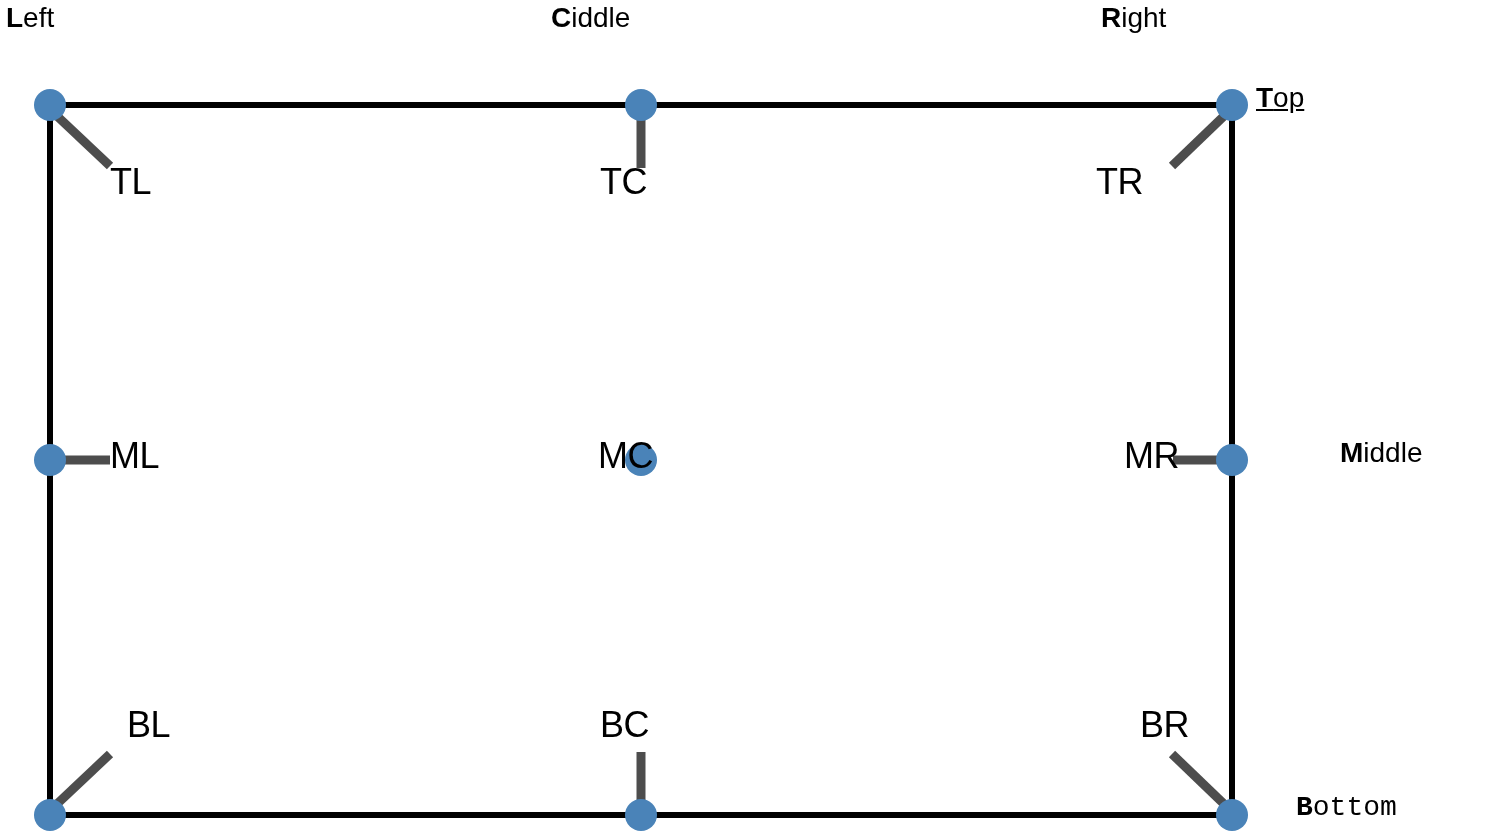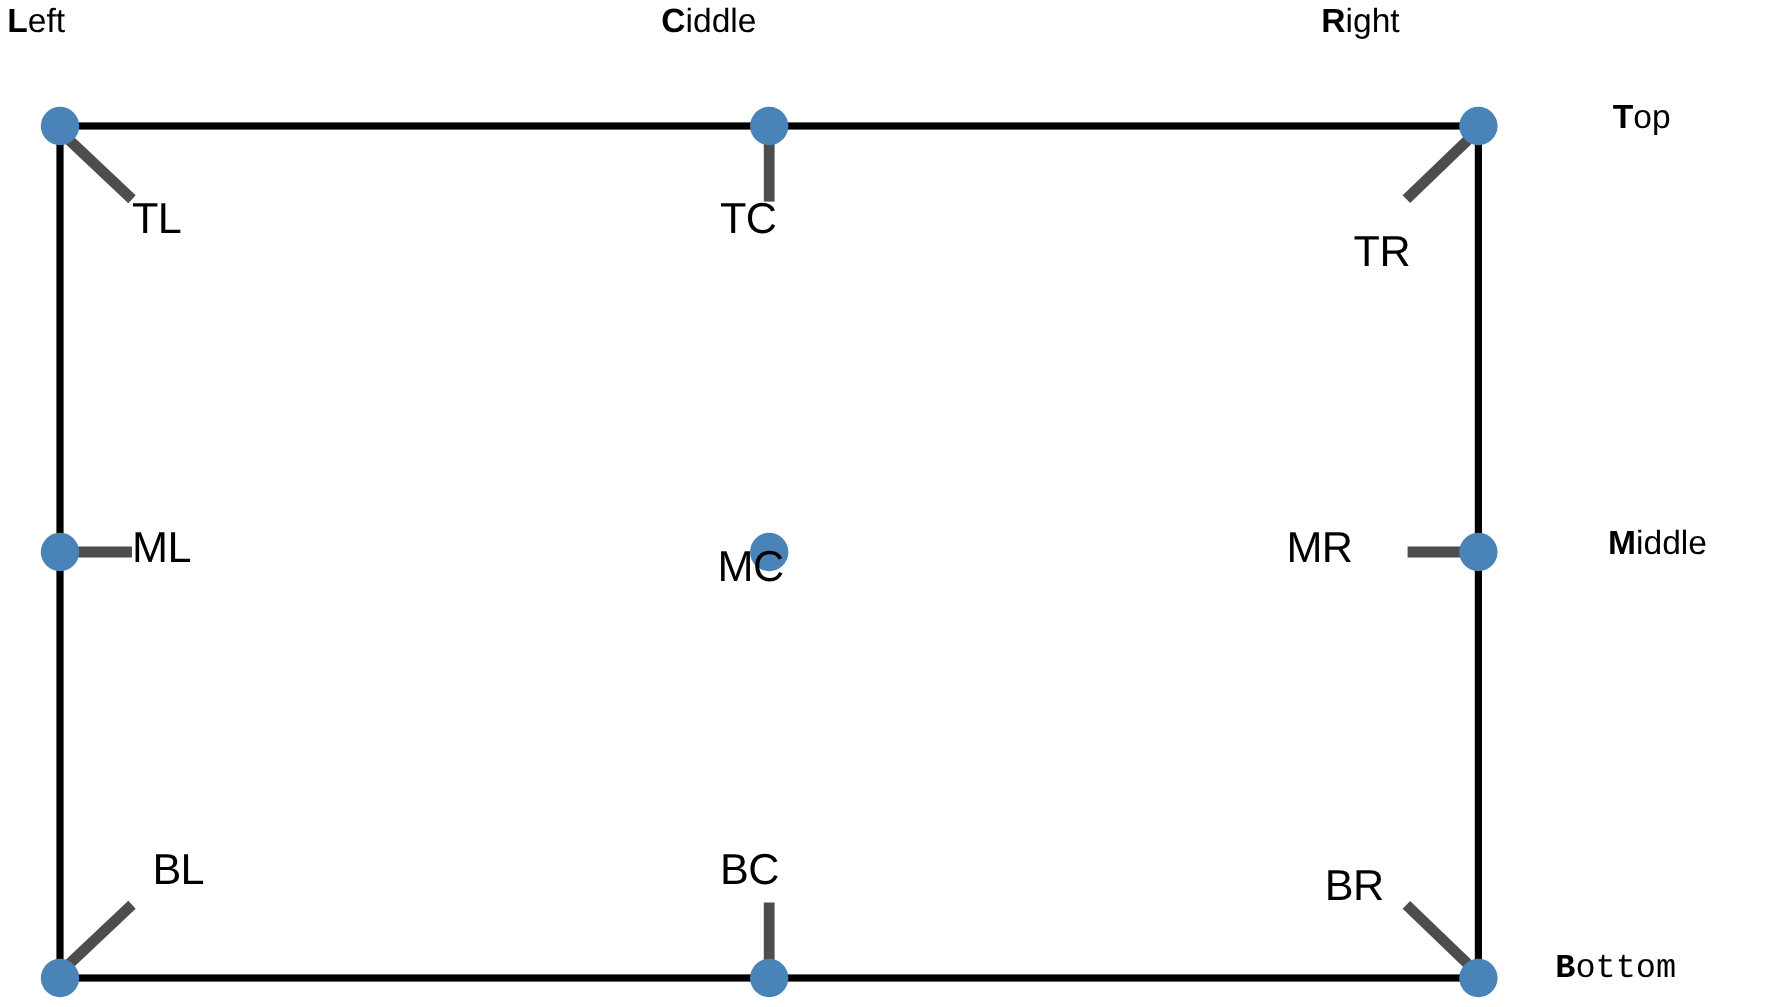--- a/index.html
+++ b/index.html
@@ -77,29 +77,29 @@
         <circle cx="1232" cy="815" r="16" fill="#4a83b8"></circle>
       </g>
   </svg>
 
   <div id="column-header-layer">
       <div class="axis-label" style="left: 6px; top: 4px;"><span class="lead">L</span><span>eft</span></div>
       <div class="axis-label" style="left: 551px; top: 4px;"><span class="lead">C</span><span>iddle</span></div>
       <div class="axis-label" style="left: 1101px; top: 4px;"><span class="lead">R</span><span>ight</span></div>
     </div>
   <div id="row-header-layer">
-      <div class="axis-label" style="left: 1344px; top: 84px;"><span class="lead">T</span><span>op</span></div>
+      <div class="axis-label" style="left: 1256px; top: 84px; text-decoration: underline;"><span class="lead">T</span><span>op</span></div>
       <div class="axis-label" style="left: 1340px; top: 439px;"><span class="lead">M</span><span>iddle</span></div>
       <div class="axis-label" style="left: 1296px; top: 794px; font-family: Liberation Mono, monospace;"><span class="lead">B</span><span>ottom</span></div>
     </div>
   <div id="node-label-layer">
       <div class="node-label" style="left: 110px; top: 164px;">TL</div>
       <div class="node-label" style="left: 600px; top: 164px;">TC</div>
-      <div class="node-label" style="left: 1128px; top: 164px; margin-top: 28px;">TR</div>
+      <div class="node-label" style="left: 1096px; top: 164px;">TR</div>
       <div class="node-label" style="left: 110px; top: 438px;">ML</div>
-      <div class="node-label" style="left: 598px; top: 454px;">MC</div>
-      <div class="node-label" style="left: 1072px; top: 438px;">MR</div>
+      <div class="node-label" style="left: 598px; top: 438px;">MC</div>
+      <div class="node-label" style="left: 1124px; top: 438px;">MR</div>
       <div class="node-label" style="left: 127px; top: 707px;">BL</div>
       <div class="node-label" style="left: 600px; top: 707px;">BC</div>
-      <div class="node-label" style="left: 1104px; top: 707px; margin-top: 13px;">BR</div>
+      <div class="node-label" style="left: 1140px; top: 707px;">BR</div>
     </div>
 
 </div>
 
 </body></html>

